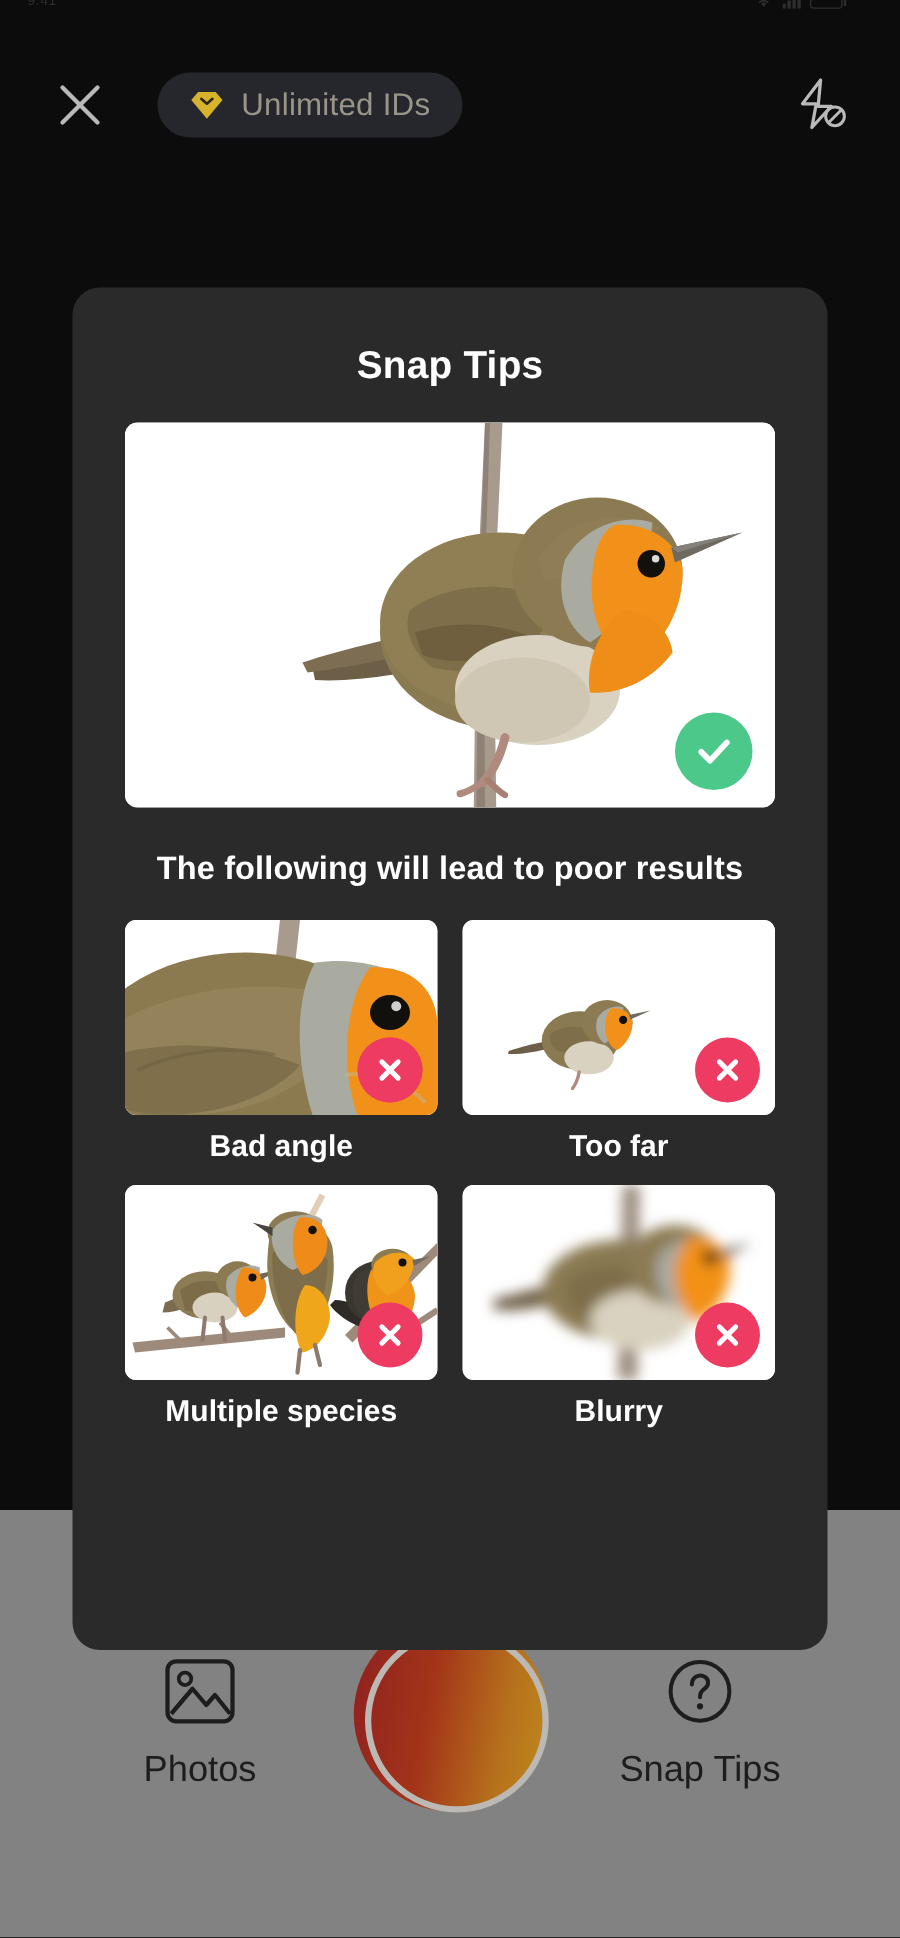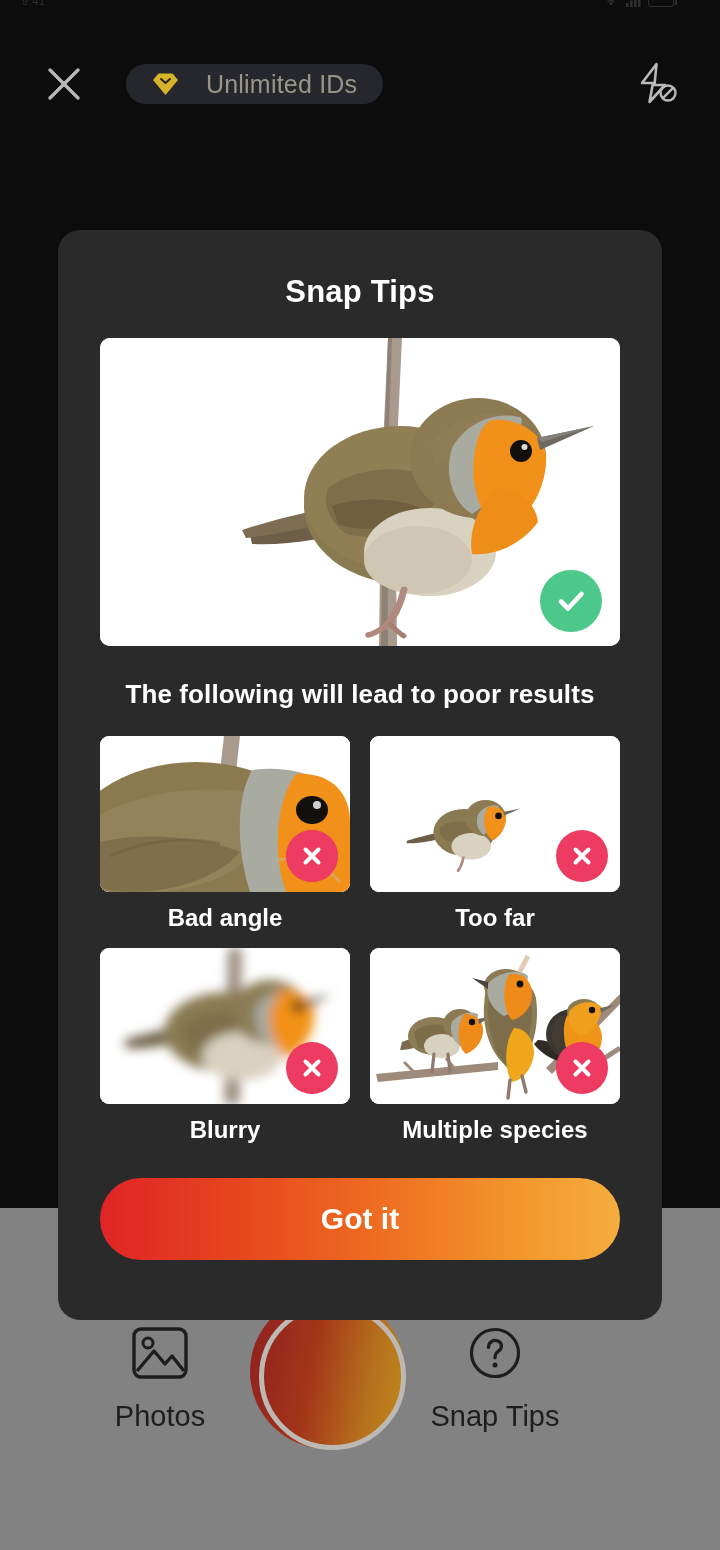--- a/index.html
+++ b/index.html
@@ -52,24 +52,24 @@
     display:flex; align-items:center;
     padding:0 36px;
   }
   .close-btn {
     width:56px; height:56px;
     display:flex; align-items:center; justify-content:center;
     cursor:pointer; flex:0 0 auto;
   }
   .pill {
     margin-left:34px;
-    height:40px; padding:0 26px;
+    height:52px; padding:0 26px;
     background:rgba(60,62,72,0.55);
     border-radius:28px;
-    display:flex; align-items:center; gap:27px;
+    display:flex; align-items:center; gap:14px;
     cursor:pointer;
   }
   .pill-label {
     font-size:25px; color:#9a9589; font-weight:400; letter-spacing:.2px;
   }
   .gem {
     width:27px; height:24px; flex:0 0 auto;
   }
   .flash-btn {
     margin-left:auto;
@@ -168,21 +168,21 @@
     cursor:pointer;
     border:none;
     font-family:"Liberation Sans", sans-serif;
   }
 
   
   .bottombar {
     position:absolute; left:0; top:1208px;
     width:720px; height:342px;
     background:#828282;
-    display:flex; align-items:center; 
+    display:flex; align-items:center; justify-content:space-between;
     padding:0 70px;
   }
   .bb-item {
     display:flex; flex-direction:column; align-items:center; gap:20px;
     cursor:pointer; width:180px;
   }
   .bb-label {
     color:#1d1d1d;
     font-size:29px;
     font-weight:400;
@@ -359,20 +359,83 @@
               <path d="M18 252 C14 272 8 286 0 296" stroke="#b08a7e" stroke-width="9" fill="none" stroke-linecap="round"></path>
             </g>
           </svg>
           <div class="badge badge-bad">
             <svg width="28" height="28" viewBox="0 0 28 28">
               <path d="M7.5 7.5 L20.5 20.5 M20.5 7.5 L7.5 20.5" stroke="#ffffff" stroke-width="4" stroke-linecap="round"></path>
             </svg>
           </div>
         </div>
         <div class="cell-label">Too far</div>
+      </div>
+
+      <div class="cell">
+        <div class="thumb">
+          <svg width="250" height="156" viewBox="0 0 250 156">
+            <rect width="250" height="156" fill="#ffffff"></rect>
+
+            <path d="M6 126 L128 114 L128 122 L8 134 Z" fill="#9d8a7a"></path>
+            <path d="M34 114 L44 124" stroke="#9d8a7a" stroke-width="3"></path>
+            <path d="M76 110 L84 120" stroke="#9d8a7a" stroke-width="3"></path>
+
+            <path d="M250 46 L176 120 L182 126 L250 56 Z" fill="#9d8a7a"></path>
+            <path d="M250 100 L198 134" stroke="#9d8a7a" stroke-width="5"></path>
+
+            <path d="M158 8 L136 50" stroke="#e2cdb7" stroke-width="5"></path>
+
+            <g transform="translate(38,64)">
+              <path d="M-6 30 C4 26 20 20 30 16 L34 24 C20 32 4 38 -8 38 Z" fill="#7b6c50"></path>
+              <ellipse cx="26" cy="24" rx="26" ry="19" fill="#8d7d56"></ellipse>
+              <path d="M6 20 C18 10 38 10 50 20 C44 34 24 40 10 36 Z" fill="#7c6c48"></path>
+              <ellipse cx="34" cy="34" rx="18" ry="12" fill="#d8d1bf"></ellipse>
+              <ellipse cx="52" cy="12" rx="17" ry="15" fill="#8b7a52"></ellipse>
+              <path d="M44 10 C50 2 62 -2 70 2 C69 18 62 30 52 34 C44 28 41 18 44 10 Z" fill="#a9aaa0"></path>
+              <path d="M56 2 C66 1 74 8 75 16 C76 28 68 38 58 42 C50 36 47 16 56 2 Z" fill="#ef8b18"></path>
+              <circle cx="64" cy="10" r="3.2" fill="#12100c"></circle>
+              <path d="M70 7 L84 4 L71 12 Z" fill="#6e6a60"></path>
+              <path d="M26 42 L24 60" stroke="#8e7a6c" stroke-width="3.2" stroke-linecap="round"></path>
+              <path d="M40 42 L42 60" stroke="#8e7a6c" stroke-width="3.2" stroke-linecap="round"></path>
+            </g>
+
+            <g transform="translate(104,24)">
+              <path d="M16 4 C36 -2 58 8 62 26 C66 54 58 84 42 98 C22 94 8 62 10 34 C11 18 13 8 16 4 Z" fill="#8c7c54"></path>
+              <path d="M14 30 C28 22 50 24 58 36 C58 66 48 88 36 98 C22 88 12 54 14 30 Z" fill="#7d6d4a"></path>
+              <path d="M40 56 C52 56 60 68 60 82 C58 98 48 108 38 110 C30 98 30 70 40 56 Z" fill="#efa61a"></path>
+              <ellipse cx="32" cy="14" rx="22" ry="17" fill="#8b7a52"></ellipse>
+              <path d="M14 12 C22 0 46 -4 54 4 C52 26 42 40 30 44 C18 38 11 24 14 12 Z" fill="#a9aaa0"></path>
+              <path d="M36 2 C50 0 58 10 58 22 C58 36 48 46 38 48 C28 38 28 10 36 2 Z" fill="#ef8b18"></path>
+              <circle cx="46" cy="12" r="3.4" fill="#12100c"></circle>
+              <path d="M14 10 L-2 6 L14 17 Z" fill="#4a443c"></path>
+              <path d="M36 108 L34 126" stroke="#8e7a6c" stroke-width="3.4" stroke-linecap="round"></path>
+              <path d="M48 104 L52 120" stroke="#8e7a6c" stroke-width="3.4" stroke-linecap="round"></path>
+            </g>
+
+            <g transform="translate(174,56)">
+              <path d="M-6 36 C4 36 16 42 24 52 L16 58 C4 54 -6 46 -10 40 Z" fill="#2e2b26"></path>
+              <ellipse cx="28" cy="30" rx="26" ry="25" fill="#3a3630"></ellipse>
+              <path d="M12 16 C24 6 44 8 52 22 C48 44 30 54 16 50 C6 40 6 24 12 16 Z" fill="#403c34"></path>
+              <path d="M24 10 C42 6 56 16 58 32 C58 50 46 60 32 60 C20 52 16 22 24 10 Z" fill="#ef9419"></path>
+              <ellipse cx="40" cy="8" rx="17" ry="13" fill="#8b7a52"></ellipse>
+              <path d="M26 6 C36 -4 52 -4 58 4 C56 20 46 30 36 32 C26 26 22 14 26 6 Z" fill="#f0a01c"></path>
+              <circle cx="48" cy="6" r="3.2" fill="#12100c"></circle>
+              <path d="M56 4 L70 1 L57 9 Z" fill="#6e6a60"></path>
+              <path d="M26 58 L24 76" stroke="#8e7a6c" stroke-width="3.2" stroke-linecap="round"></path>
+              <path d="M40 56 L44 74" stroke="#8e7a6c" stroke-width="3.2" stroke-linecap="round"></path>
+            </g>
+          </svg>
+          <div class="badge badge-bad">
+            <svg width="28" height="28" viewBox="0 0 28 28">
+              <path d="M7.5 7.5 L20.5 20.5 M20.5 7.5 L7.5 20.5" stroke="#ffffff" stroke-width="4" stroke-linecap="round"></path>
+            </svg>
+          </div>
+        </div>
+        <div class="cell-label">Multiple species</div>
       </div>
 
       <div class="cell">
         <div class="thumb">
           <svg width="250" height="156" viewBox="0 0 250 156">
             <defs>
               <filter id="blurf" x="-20%" y="-20%" width="140%" height="140%">
                 <feGaussianBlur stdDeviation="5.2"></feGaussianBlur>
               </filter>
             </defs>
@@ -394,86 +457,22 @@
 
           <div class="badge badge-bad">
             <svg width="28" height="28" viewBox="0 0 28 28">
               <path d="M7.5 7.5 L20.5 20.5 M20.5 7.5 L7.5 20.5" stroke="#ffffff" stroke-width="4" stroke-linecap="round"></path>
             </svg>
           </div>
         </div>
         <div class="cell-label">Blurry</div>
       </div>
 
-      <div class="cell">
-        <div class="thumb">
-          <svg width="250" height="156" viewBox="0 0 250 156">
-            <rect width="250" height="156" fill="#ffffff"></rect>
-
-            <path d="M6 126 L128 114 L128 122 L8 134 Z" fill="#9d8a7a"></path>
-            <path d="M34 114 L44 124" stroke="#9d8a7a" stroke-width="3"></path>
-            <path d="M76 110 L84 120" stroke="#9d8a7a" stroke-width="3"></path>
-
-            <path d="M250 46 L176 120 L182 126 L250 56 Z" fill="#9d8a7a"></path>
-            <path d="M250 100 L198 134" stroke="#9d8a7a" stroke-width="5"></path>
-
-            <path d="M158 8 L136 50" stroke="#e2cdb7" stroke-width="5"></path>
-
-            <g transform="translate(38,64)">
-              <path d="M-6 30 C4 26 20 20 30 16 L34 24 C20 32 4 38 -8 38 Z" fill="#7b6c50"></path>
-              <ellipse cx="26" cy="24" rx="26" ry="19" fill="#8d7d56"></ellipse>
-              <path d="M6 20 C18 10 38 10 50 20 C44 34 24 40 10 36 Z" fill="#7c6c48"></path>
-              <ellipse cx="34" cy="34" rx="18" ry="12" fill="#d8d1bf"></ellipse>
-              <ellipse cx="52" cy="12" rx="17" ry="15" fill="#8b7a52"></ellipse>
-              <path d="M44 10 C50 2 62 -2 70 2 C69 18 62 30 52 34 C44 28 41 18 44 10 Z" fill="#a9aaa0"></path>
-              <path d="M56 2 C66 1 74 8 75 16 C76 28 68 38 58 42 C50 36 47 16 56 2 Z" fill="#ef8b18"></path>
-              <circle cx="64" cy="10" r="3.2" fill="#12100c"></circle>
-              <path d="M70 7 L84 4 L71 12 Z" fill="#6e6a60"></path>
-              <path d="M26 42 L24 60" stroke="#8e7a6c" stroke-width="3.2" stroke-linecap="round"></path>
-              <path d="M40 42 L42 60" stroke="#8e7a6c" stroke-width="3.2" stroke-linecap="round"></path>
-            </g>
-
-            <g transform="translate(104,24)">
-              <path d="M16 4 C36 -2 58 8 62 26 C66 54 58 84 42 98 C22 94 8 62 10 34 C11 18 13 8 16 4 Z" fill="#8c7c54"></path>
-              <path d="M14 30 C28 22 50 24 58 36 C58 66 48 88 36 98 C22 88 12 54 14 30 Z" fill="#7d6d4a"></path>
-              <path d="M40 56 C52 56 60 68 60 82 C58 98 48 108 38 110 C30 98 30 70 40 56 Z" fill="#efa61a"></path>
-              <ellipse cx="32" cy="14" rx="22" ry="17" fill="#8b7a52"></ellipse>
-              <path d="M14 12 C22 0 46 -4 54 4 C52 26 42 40 30 44 C18 38 11 24 14 12 Z" fill="#a9aaa0"></path>
-              <path d="M36 2 C50 0 58 10 58 22 C58 36 48 46 38 48 C28 38 28 10 36 2 Z" fill="#ef8b18"></path>
-              <circle cx="46" cy="12" r="3.4" fill="#12100c"></circle>
-              <path d="M14 10 L-2 6 L14 17 Z" fill="#4a443c"></path>
-              <path d="M36 108 L34 126" stroke="#8e7a6c" stroke-width="3.4" stroke-linecap="round"></path>
-              <path d="M48 104 L52 120" stroke="#8e7a6c" stroke-width="3.4" stroke-linecap="round"></path>
-            </g>
-
-            <g transform="translate(174,56)">
-              <path d="M-6 36 C4 36 16 42 24 52 L16 58 C4 54 -6 46 -10 40 Z" fill="#2e2b26"></path>
-              <ellipse cx="28" cy="30" rx="26" ry="25" fill="#3a3630"></ellipse>
-              <path d="M12 16 C24 6 44 8 52 22 C48 44 30 54 16 50 C6 40 6 24 12 16 Z" fill="#403c34"></path>
-              <path d="M24 10 C42 6 56 16 58 32 C58 50 46 60 32 60 C20 52 16 22 24 10 Z" fill="#ef9419"></path>
-              <ellipse cx="40" cy="8" rx="17" ry="13" fill="#8b7a52"></ellipse>
-              <path d="M26 6 C36 -4 52 -4 58 4 C56 20 46 30 36 32 C26 26 22 14 26 6 Z" fill="#f0a01c"></path>
-              <circle cx="48" cy="6" r="3.2" fill="#12100c"></circle>
-              <path d="M56 4 L70 1 L57 9 Z" fill="#6e6a60"></path>
-              <path d="M26 58 L24 76" stroke="#8e7a6c" stroke-width="3.2" stroke-linecap="round"></path>
-              <path d="M40 56 L44 74" stroke="#8e7a6c" stroke-width="3.2" stroke-linecap="round"></path>
-            </g>
-          </svg>
-          <div class="badge badge-bad">
-            <svg width="28" height="28" viewBox="0 0 28 28">
-              <path d="M7.5 7.5 L20.5 20.5 M20.5 7.5 L7.5 20.5" stroke="#ffffff" stroke-width="4" stroke-linecap="round"></path>
-            </svg>
-          </div>
-        </div>
-        <div class="cell-label">Multiple species</div>
-      </div>
-
-    </div>
-
-    <button class="cta">Got it</button>
+    </div>
+
   </div>
 
   <div class="bottombar">
 
     <div class="bb-item">
       <svg width="58" height="54" viewBox="0 0 58 54">
         <rect x="3" y="3" width="52" height="48" rx="7" fill="none" stroke="#1d1d1d" stroke-width="3.4"></rect>
         <circle cx="17" cy="17" r="5" fill="none" stroke="#1d1d1d" stroke-width="3"></circle>
         <path d="M6 45 L23 25 L34 38 L41 30 L53 45" fill="none" stroke="#1d1d1d" stroke-width="3.4" stroke-linejoin="round"></path>
       </svg>

